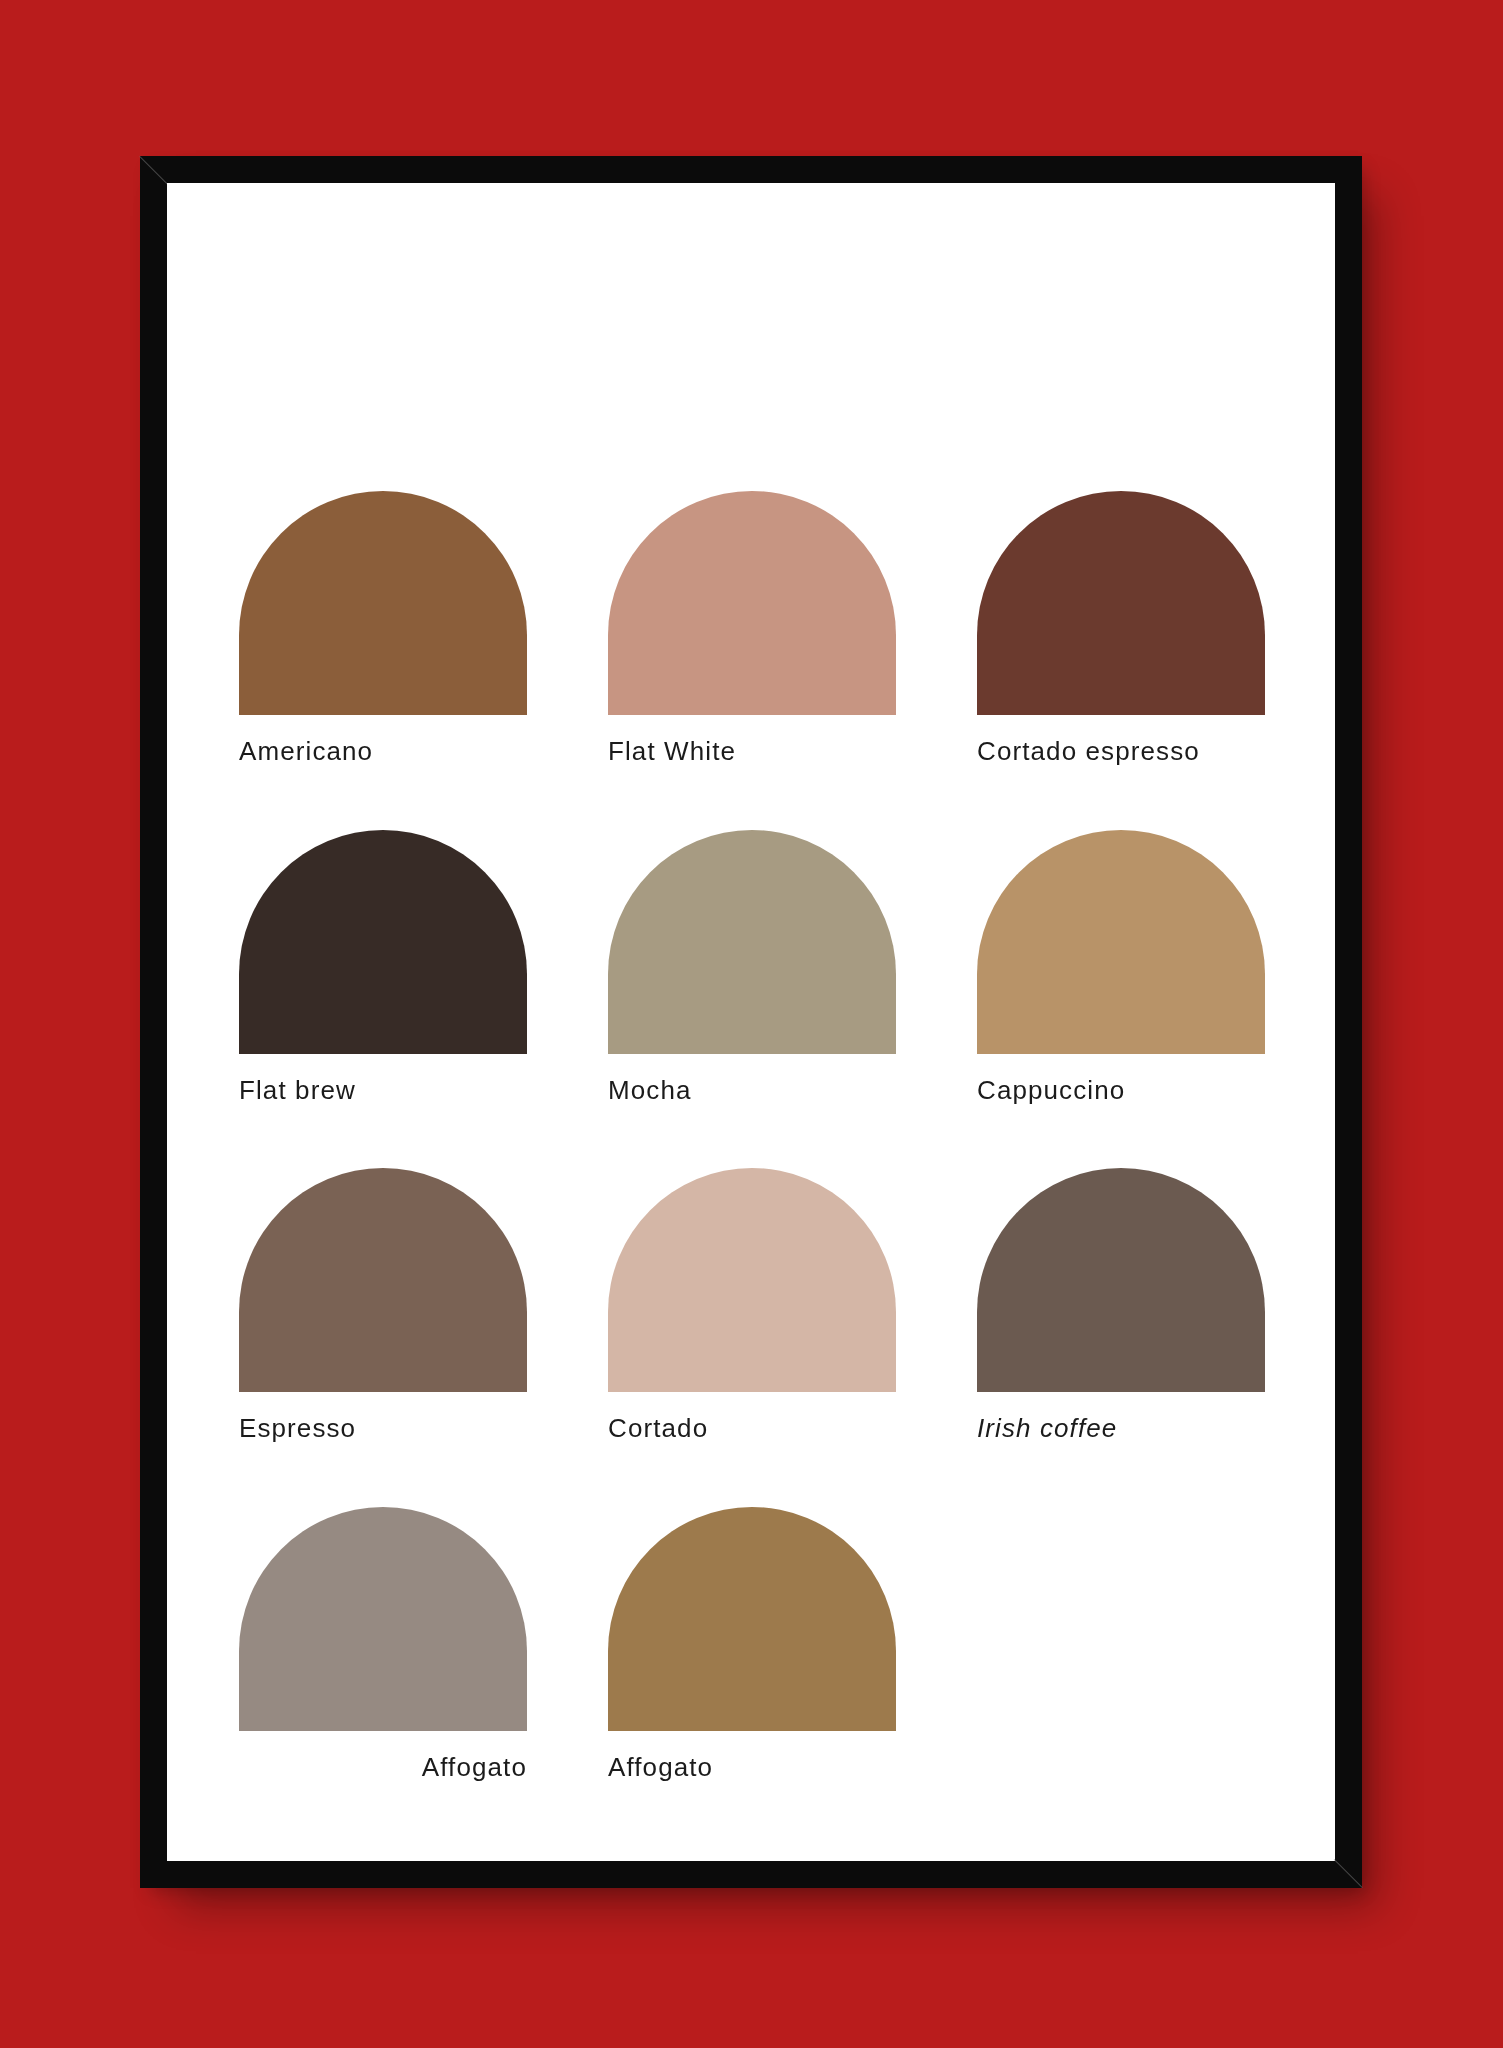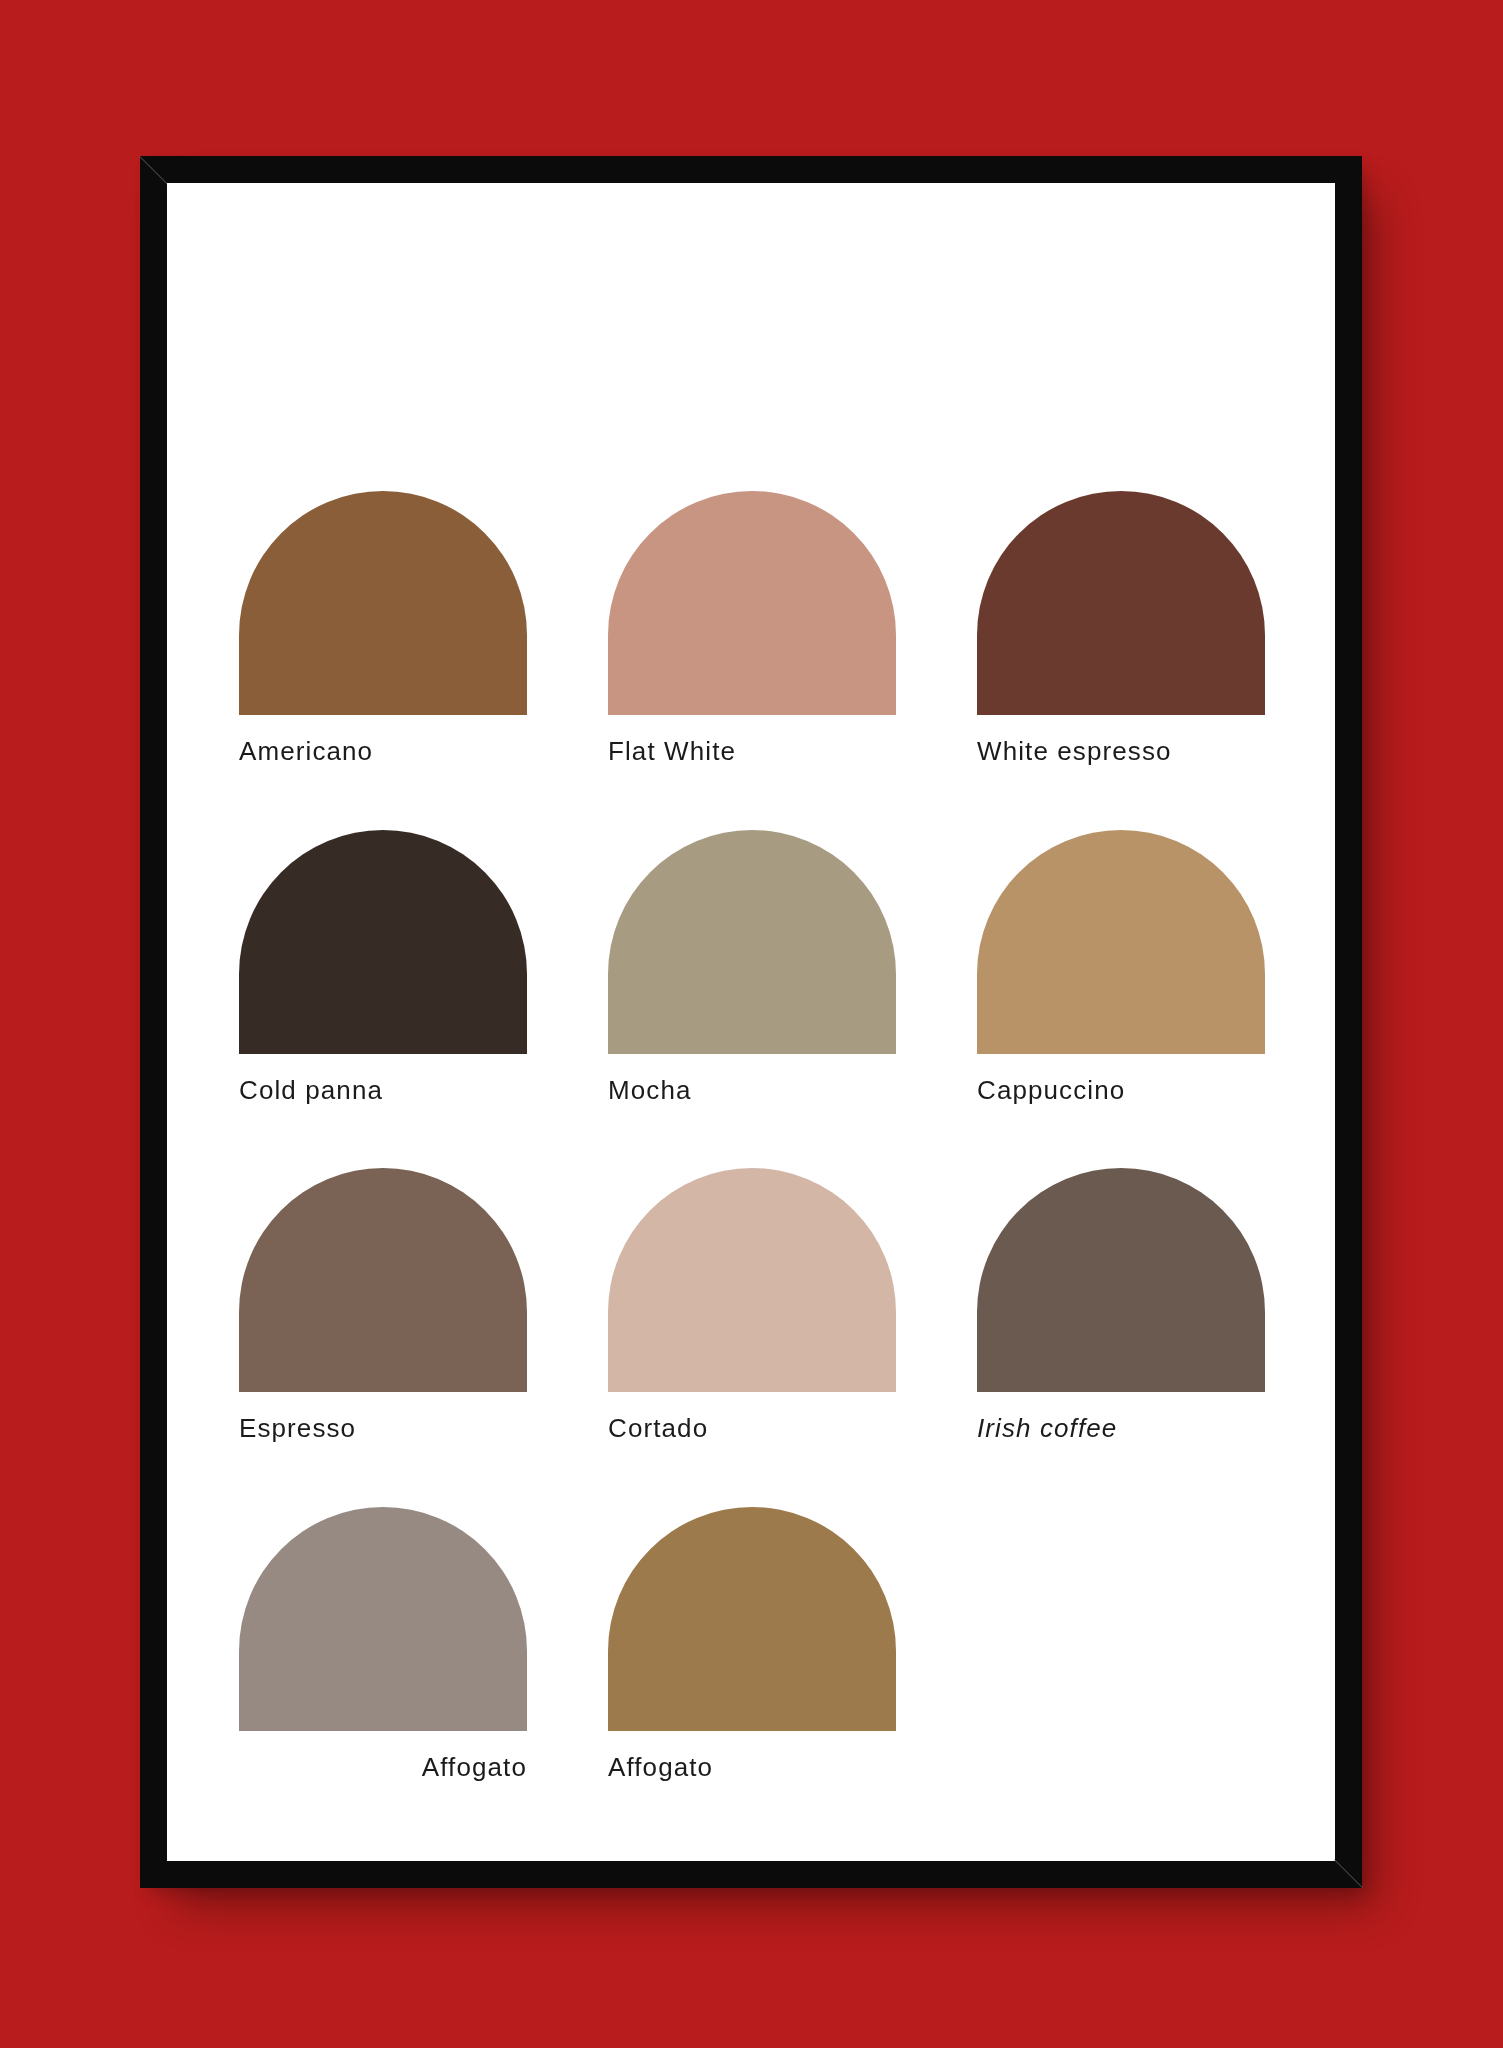--- a/index.html
+++ b/index.html
@@ -100,25 +100,25 @@
           <div class="palette-cell">
             <div class="swatch" style="background-color: rgb(139, 94, 58);"></div>
             <div class="swatch-label" style="color: rgb(27, 27, 27);">Americano</div>
           </div>
           <div class="palette-cell">
             <div class="swatch" style="background-color: rgb(199, 149, 130);"></div>
             <div class="swatch-label" style="color: rgb(27, 27, 27);">Flat White</div>
           </div>
           <div class="palette-cell">
             <div class="swatch" style="background-color: rgb(107, 58, 46);"></div>
-            <div class="swatch-label" style="color: rgb(27, 27, 27);">White espresso</div>
+            <div class="swatch-label" style="color: rgb(27, 27, 27);">Cortado espresso</div>
           </div>
           <div class="palette-cell">
             <div class="swatch" style="background-color: rgb(55, 43, 38);"></div>
-            <div class="swatch-label" style="color: rgb(27, 27, 27);">Cold panna</div>
+            <div class="swatch-label" style="color: rgb(27, 27, 27);">Flat brew</div>
           </div>
           <div class="palette-cell">
             <div class="swatch" style="background-color: rgb(167, 155, 130);"></div>
             <div class="swatch-label" style="color: rgb(27, 27, 27);">Mocha</div>
           </div>
           <div class="palette-cell">
             <div class="swatch" style="background-color: rgb(184, 147, 104);"></div>
             <div class="swatch-label" style="color: rgb(27, 27, 27);">Cappuccino</div>
           </div>
           <div class="palette-cell">

